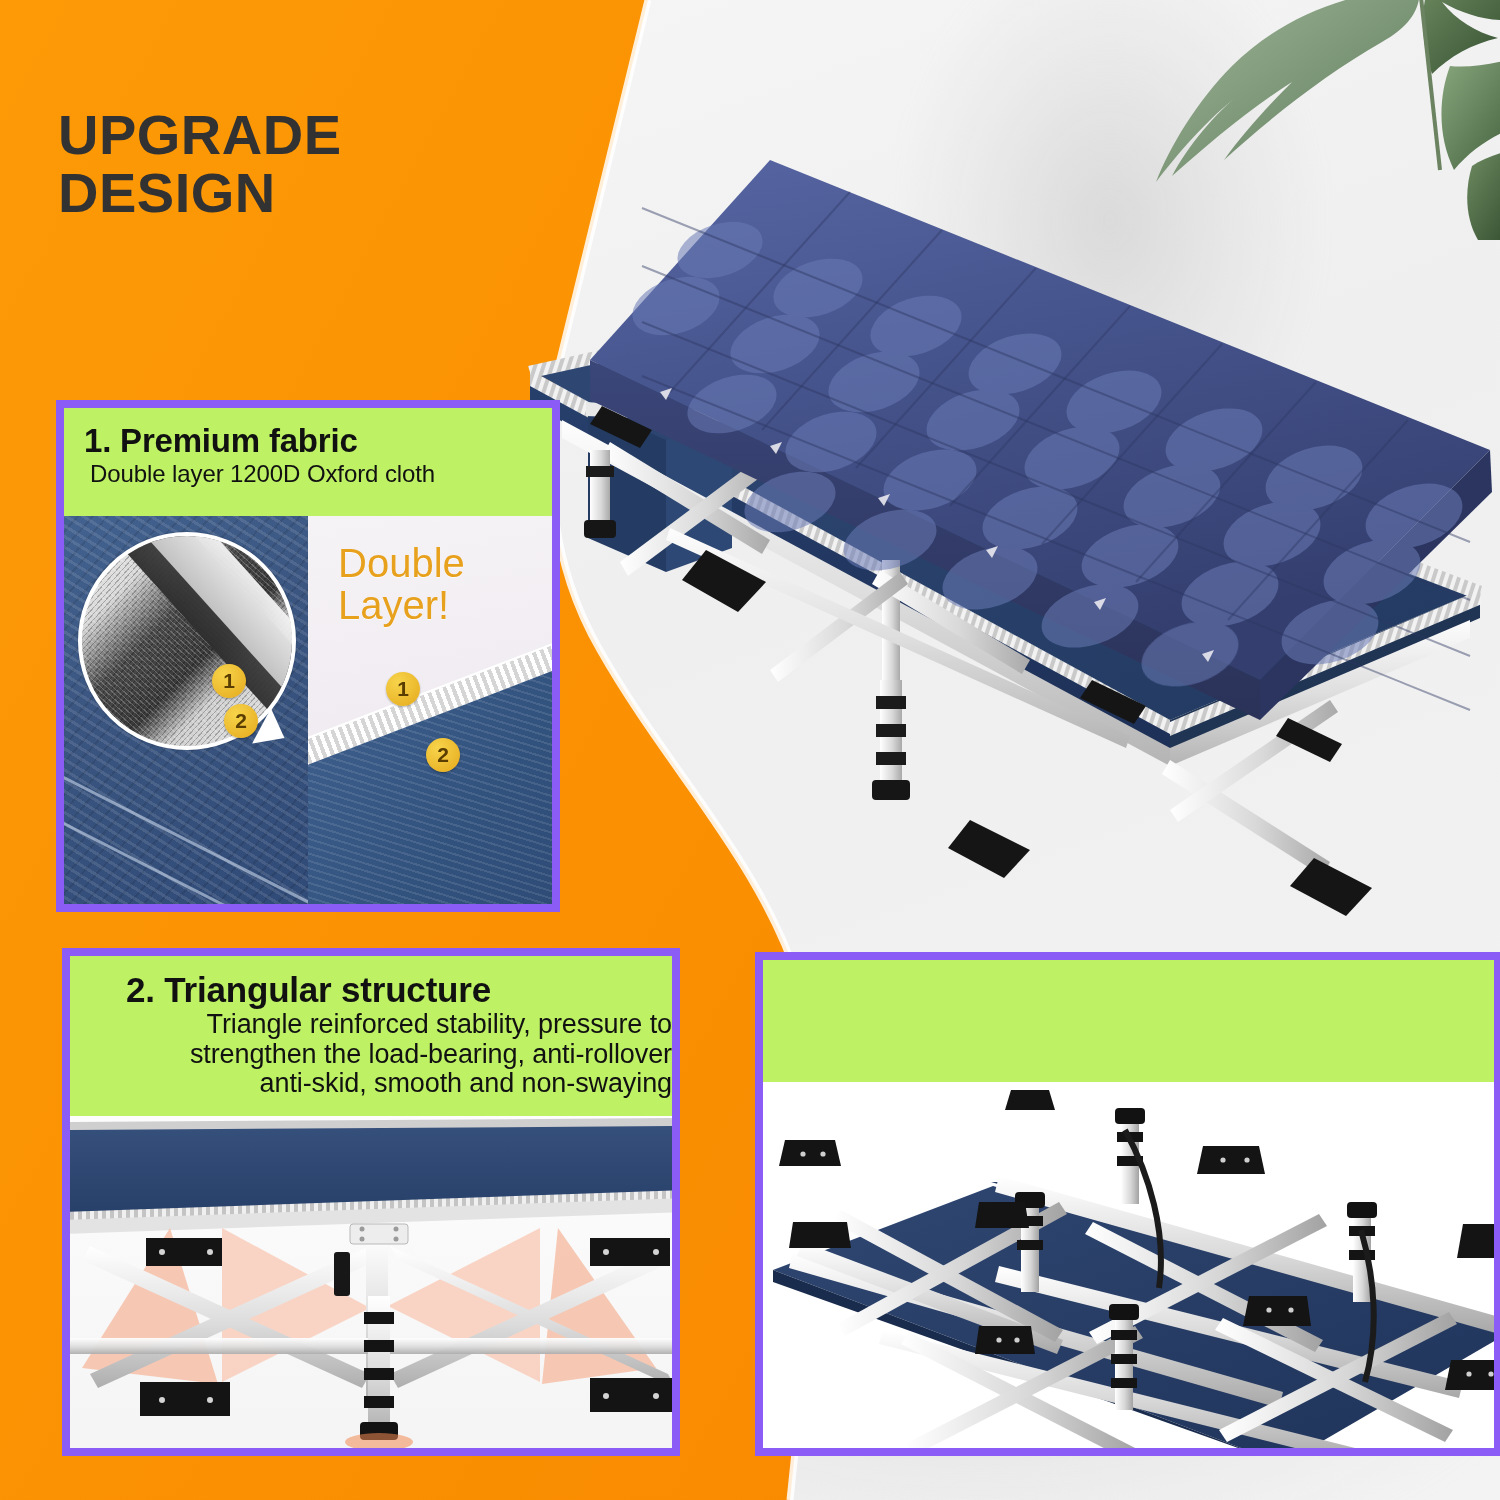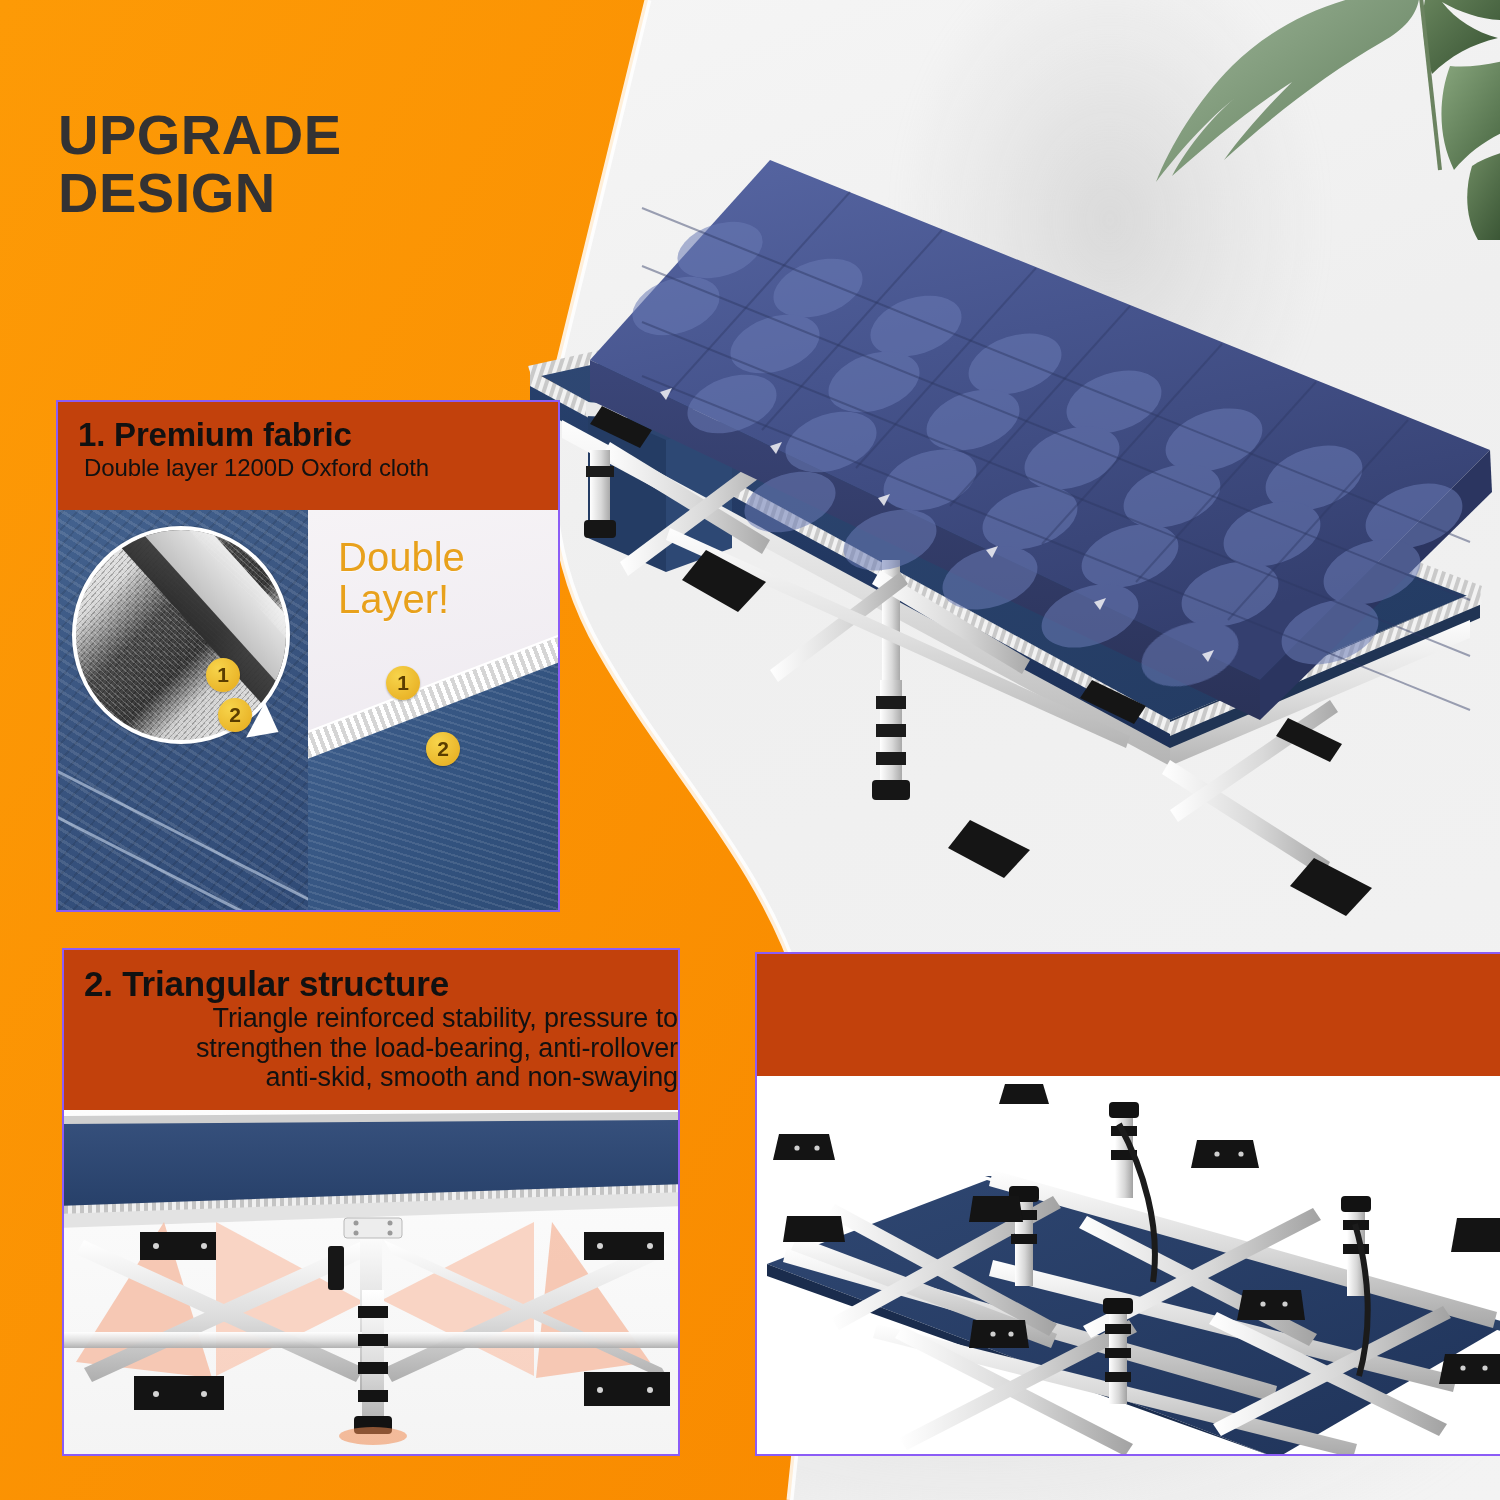--- a/index.html
+++ b/index.html
@@ -46,22 +46,22 @@
     white-space:pre-line;
     margin-top:44px;
   }
 
   
   .hero{ position:absolute; left:470px; top:120px; width:1030px; height:820px; }
 
   
   .panel{
     position:absolute;
-    background:#c2410c;
-    border:2px solid #8b5cf6;
+    background:#bef264;
+    border:8px solid #8b5cf6;
     overflow:hidden;
   }
   .panel-txt{ padding:14px 0 0 0; }
   .panel-title{
     font-size:33px; font-weight:bold; color:#111; letter-spacing:-.2px;
     padding-left:20px;
   }
   .panel-sub{
     font-size:24px; color:#111; padding-left:26px; line-height:1.14;
     white-space:pre-line; letter-spacing:-.1px;
@@ -124,21 +124,21 @@
       linear-gradient(150deg,#3f5f8d 0%,#32527e 50%,#2a466f 100%);
     transform:rotate(-21deg);
   }
   .fr-piping{
     position:absolute; left:-50px; top:168px; width:380px; height:26px;
     background:repeating-linear-gradient(90deg,#ffffff 0 4px,#d5d5d5 4px 8px);
     transform:rotate(-21deg); border-top:2px solid #fff;
   }
 
   
-  #panel2{ left:62px; top:948px; width:618px; height:508px; }
+  #panel2{ left:62px; top:948px; width:618px; height:508px;padding-left:36px; }
   #panel2 .img-area{ position:absolute; left:0; top:160px; width:100%; height:348px; overflow:hidden;
     background:linear-gradient(#fdfdfd,#f4f4f4); }
 
   
   #panel3{ left:755px; top:952px; width:747px; height:504px; }
   #panel3 .img-area{ position:absolute; left:0; top:122px; width:100%; height:382px; overflow:hidden;
     background:#ffffff; }
 </style>
 </head>
 <body>

